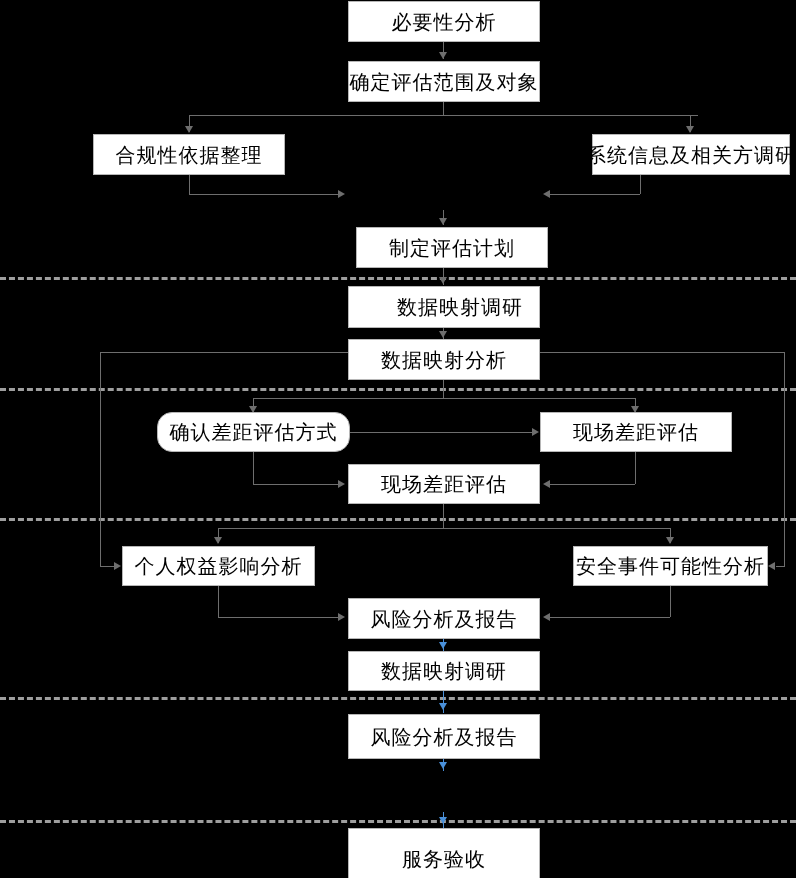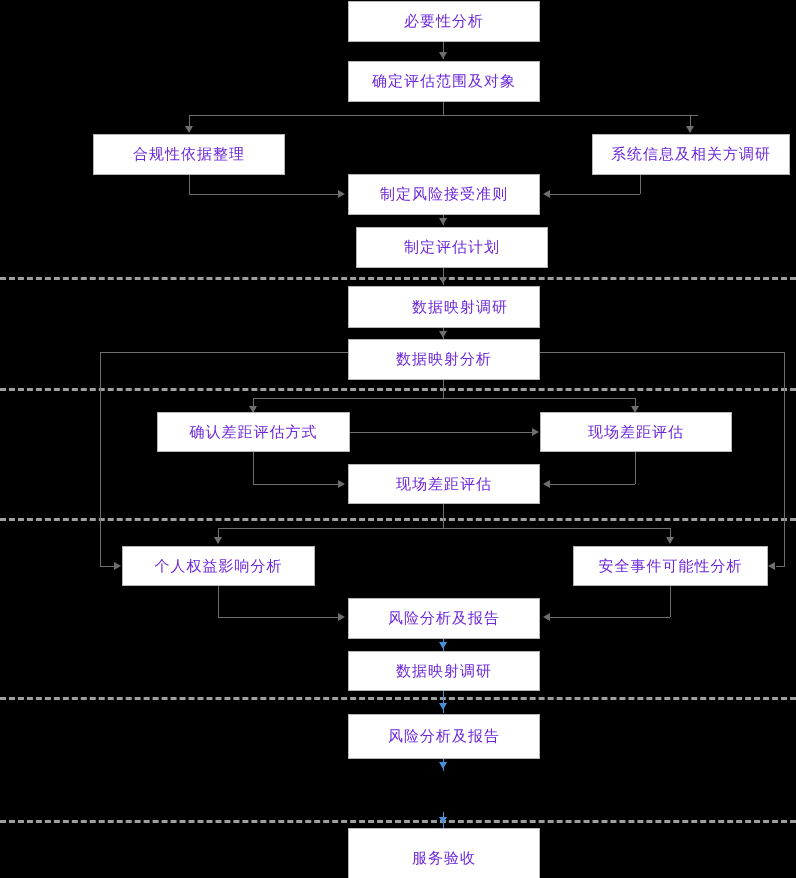--- a/index.html
+++ b/index.html
@@ -9,22 +9,22 @@
     background:#000;
     overflow:hidden;
     font-family:"DejaVu Sans","Liberation Sans",sans-serif;
   }
   
   .node{
     position:absolute;
     box-sizing:border-box;
     background:#ffffff;
     border:1px solid #b6b6b6;
-    color:#6d28d9;
-    font-size:15px;
+    color:#000000;
+    font-size:20px;
     letter-spacing:1px;
     display:flex;
     align-items:center;
     justify-content:center;
     text-align:center;
     line-height:1.1;
     white-space:nowrap;
     z-index:6;
   }
   
@@ -140,29 +140,28 @@
   <div class="ah down blue" style="left:439px;top:817px;"></div>
 
   <div class="node" style="left:348px;top:1px;width:192px;height:41px;">必要性分析</div>
 
   <div class="node" style="left:348px;top:61px;width:192px;height:41px;">确定评估范围及对象</div>
 
   <div class="node" style="left:93px;top:134px;width:192px;height:41px;">合规性依据整理</div>
 
   <div class="node" style="left:592px;top:134px;width:198px;height:41px;text-align:center;">系统信息及相关方调研</div>
 
-  <div class="node" style="left:348px;top:174px;width:192px;height:41px;">制定风险接受准则</div>
 
   <div class="node" style="left:356px;top:227px;width:192px;height:41px;">制定评估计划</div>
 
   <div class="node" style="left:348px;top:286px;width:192px;height:42px;padding-left:32px;">数据映射调研</div>
 
   <div class="node" style="left:348px;top:339px;width:192px;height:41px;">数据映射分析</div>
 
-  <div class="node" style="left:157px;top:412px;width:193px;height:40px;">确认差距评估方式</div>
+  <div class="node" style="left:157px;top:412px;width:193px;height:40px;border-radius:15px;">确认差距评估方式</div>
 
   <div class="node" style="left:540px;top:412px;width:192px;height:40px;">现场差距评估</div>
 
   <div class="node" style="left:348px;top:464px;width:192px;height:40px;">现场差距评估</div>
 
   <div class="node" style="left:122px;top:546px;width:193px;height:40px;">个人权益影响分析</div>
 
   <div class="node" style="left:573px;top:546px;width:195px;height:40px;">安全事件可能性分析</div>
 
   <div class="node" style="left:348px;top:598px;width:192px;height:41px;">风险分析及报告</div>

